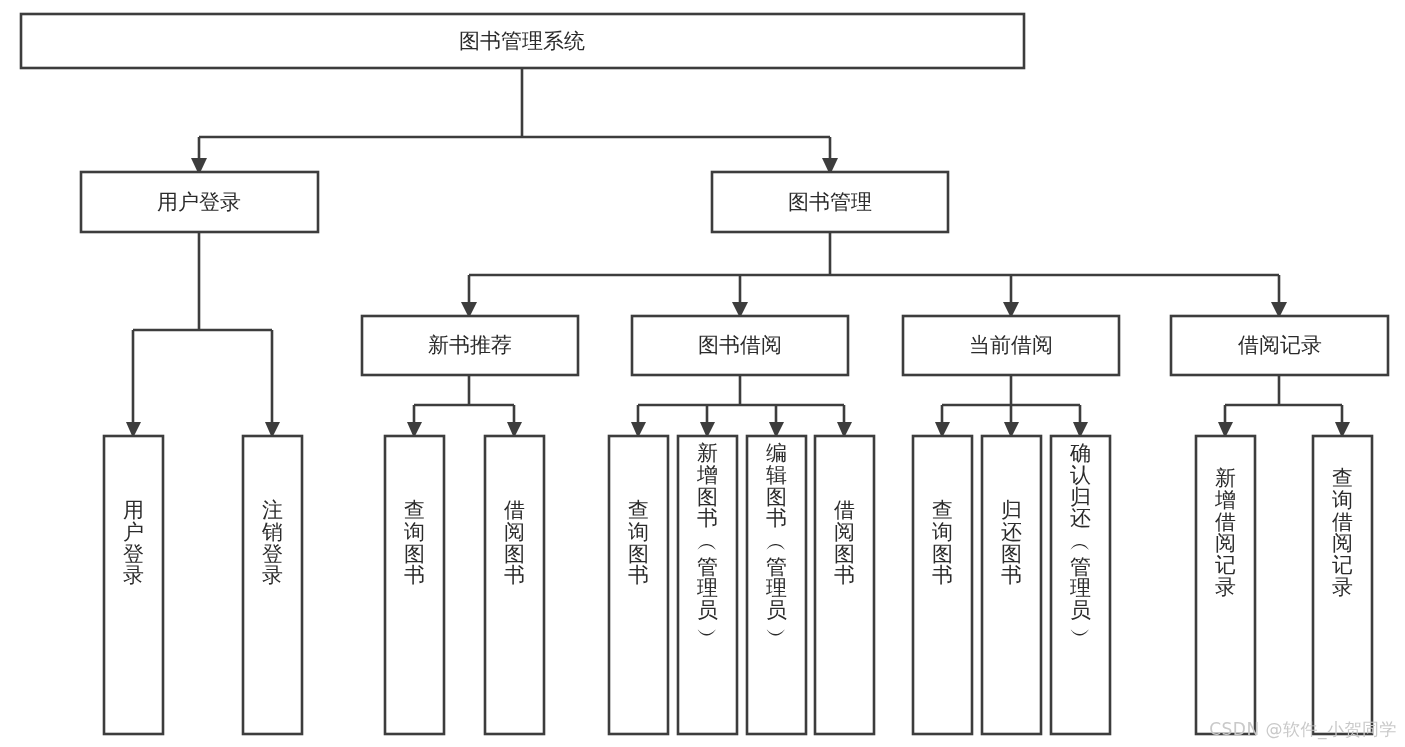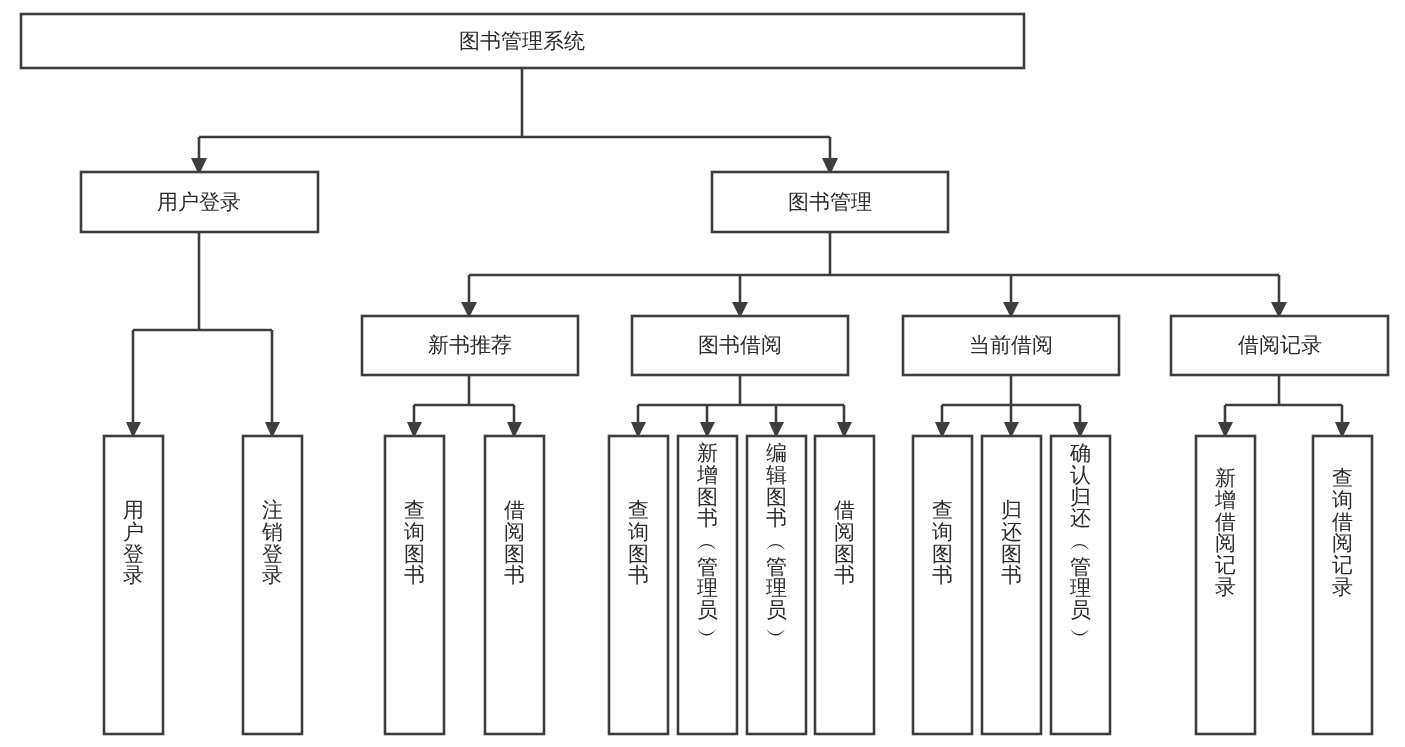--- a/index.html
+++ b/index.html
@@ -178,13 +178,14 @@
   <div class="vlabel" style="left:747px; top:443px; width:59px;"><div>编</div><div>辑</div><div>图</div><div>书</div><div style="line-height: 1.25;">︵</div><div>管</div><div>理</div><div>员</div><div style="line-height: 1.25;">︶</div></div>
   <div class="vlabel" style="left:815px; top:500px; width:59px;"><div>借</div><div>阅</div><div>图</div><div>书</div></div>
 
   <div class="vlabel" style="left:913px; top:500px; width:59px;"><div>查</div><div>询</div><div>图</div><div>书</div></div>
   <div class="vlabel" style="left:982px; top:500px; width:59px;"><div>归</div><div>还</div><div>图</div><div>书</div></div>
   <div class="vlabel" style="left:1051px; top:443px; width:59px;"><div>确</div><div>认</div><div>归</div><div>还</div><div style="line-height: 1.25;">︵</div><div>管</div><div>理</div><div>员</div><div style="line-height: 1.25;">︶</div></div>
 
   <div class="vlabel" style="left:1196px; top:468px; width:59px;"><div>新</div><div>增</div><div>借</div><div>阅</div><div>记</div><div>录</div></div>
   <div class="vlabel" style="left:1313px; top:468px; width:59px;"><div>查</div><div>询</div><div>借</div><div>阅</div><div>记</div><div>录</div></div>
 
+  <div class="watermark">CSDN @软件_小贺同学</div>
 </div>
 
 </body></html>

